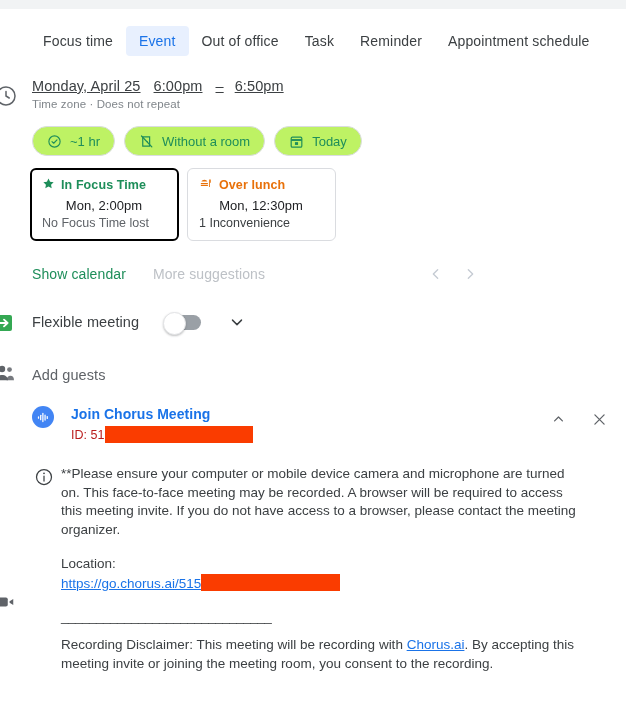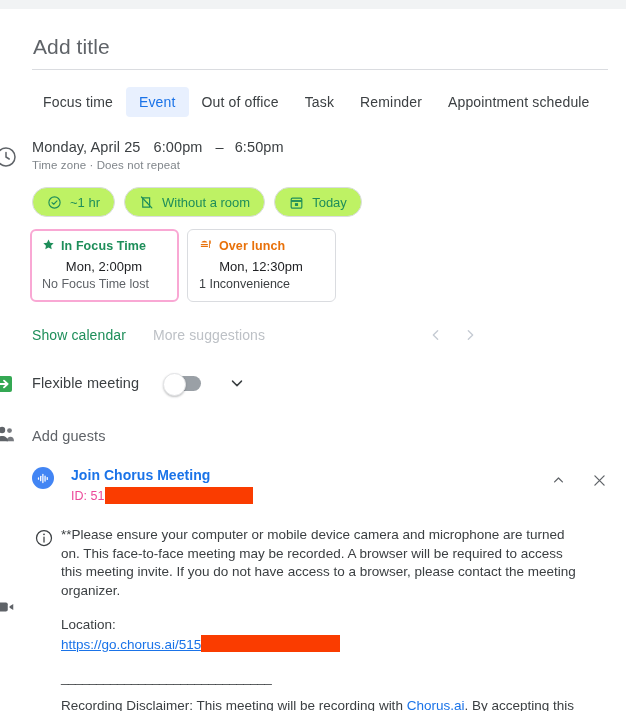--- a/index.html
+++ b/index.html
@@ -76,20 +76,21 @@
   
   .datetime-block {
     margin-top: 22px;
     padding-left: 32px;
     position: relative;
   }
   .datetime-main {
     font-size: 14.5px;
     color: #3c4043;
     letter-spacing: 0.1px;
+    text-decoration: underline;
   }
   .datetime-main .seg { margin-right: 13px; }
   .datetime-main .dash { margin-right: 11px; color:#3c4043; }
   .datetime-sub {
     font-size: 11.5px;
     color: #80868b;
     margin-top: 4px;
     letter-spacing: 0.1px;
   }
 
@@ -124,21 +125,21 @@
     margin-top: 12px;
   }
   .sug-card {
     border: 1px solid #dadce0;
     border-radius: 6px;
     padding: 8px 12px 10px 11px;
     background: #fff;
     min-width: 124px;
   }
   .sug-card.selected {
-    border: 2px solid #f9a8d4;
+    border: 2px solid #000000;
     padding: 7px 11px 9px 10px;
   }
   .sug-head {
     display: flex;
     align-items: center;
     gap: 6px;
     font-size: 12.5px;
     font-weight: bold;
     letter-spacing: 0.1px;
   }
@@ -245,21 +246,21 @@
   }
   .conf-text { margin-left: 17px; }
   .conf-link {
     color: #1a73e8;
     font-size: 14px;
     font-weight: bold;
     letter-spacing: 0.05px;
   }
   .conf-id {
     font-size: 12.5px;
-    color: #ec4899;
+    color: #b91c1c;
     margin-top: 3px;
     display: flex;
     align-items: center;
   }
   .redact {
     display: inline-block;
     background: #fa3c00;
     height: 17px;
     vertical-align: middle;
   }
@@ -303,23 +304,20 @@
   }
   .loc-line { white-space: nowrap; }
 </style>
 </head>
 <body>
 
 <div class="topbar"></div>
 
 <div class="page">
 
-  <div class="title-row">
-    <div class="title-input">Add title</div>
-  </div>
 
   <div class="tabs">
     <div class="tab">Focus time</div>
     <div class="tab active">Event</div>
     <div class="tab">Out of office</div>
     <div class="tab">Task</div>
     <div class="tab">Reminder</div>
     <div class="tab">Appointment schedule</div>
   </div>
 

